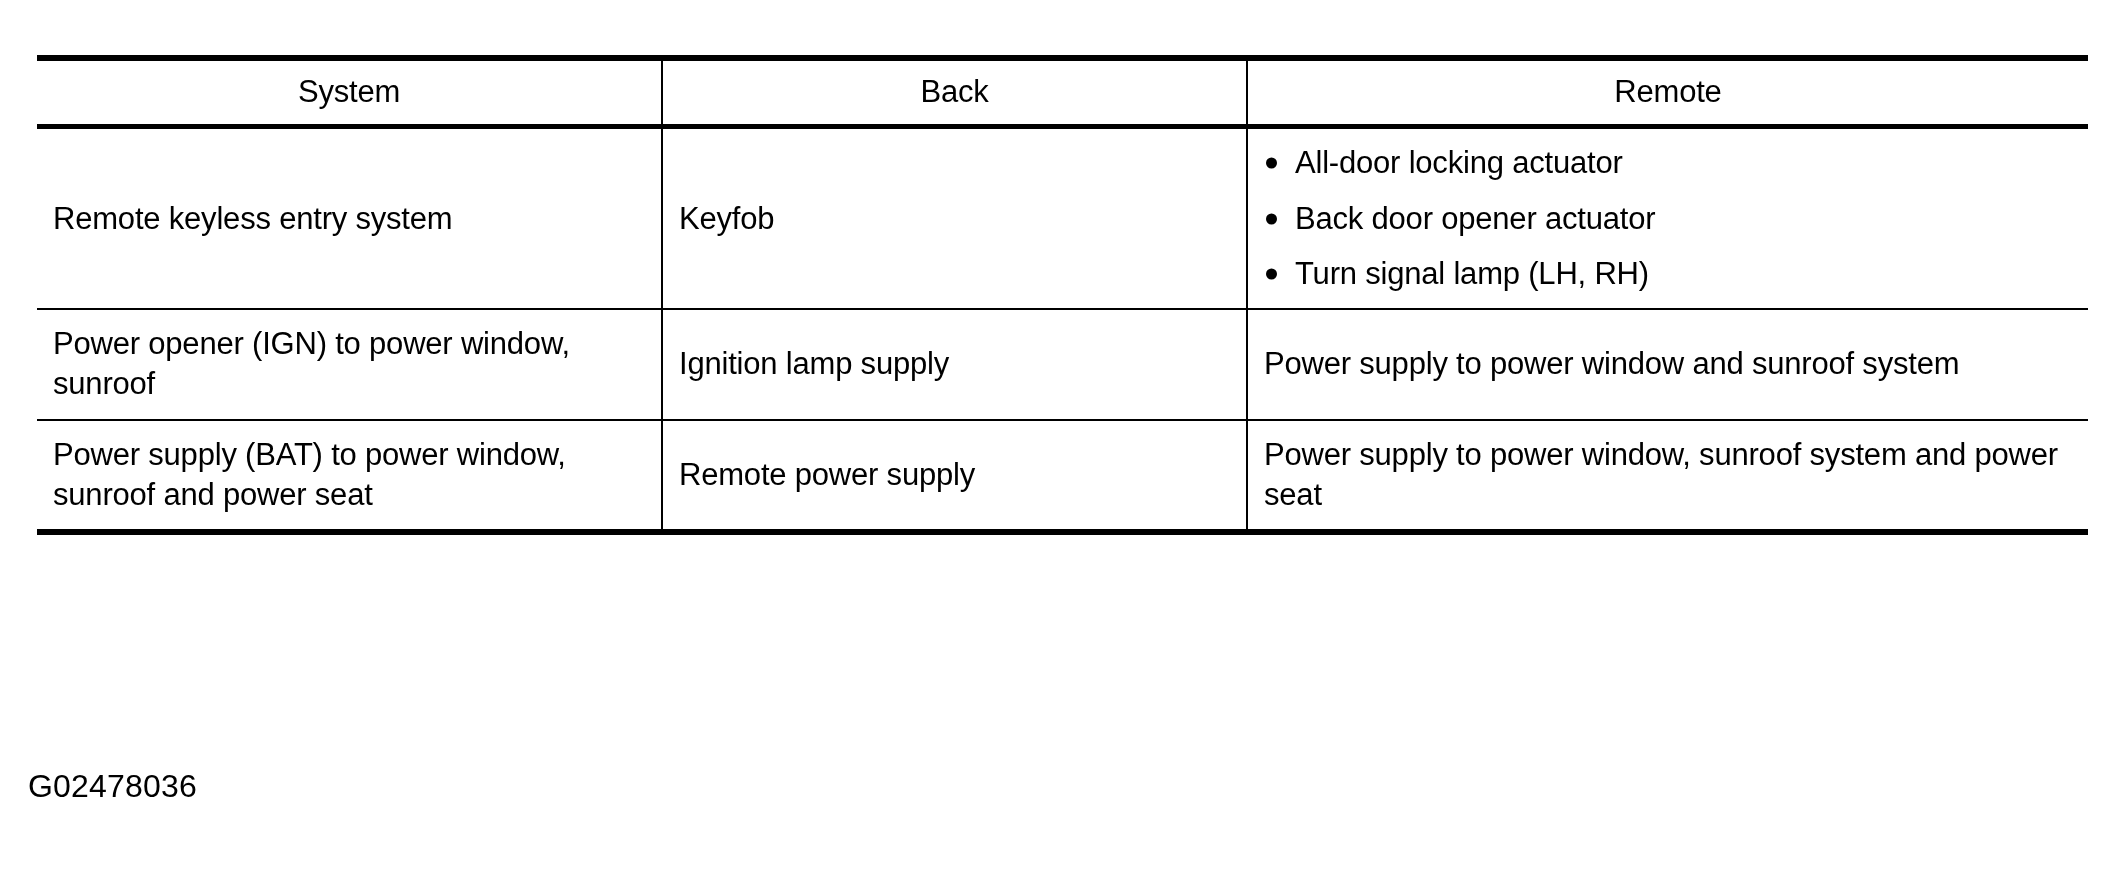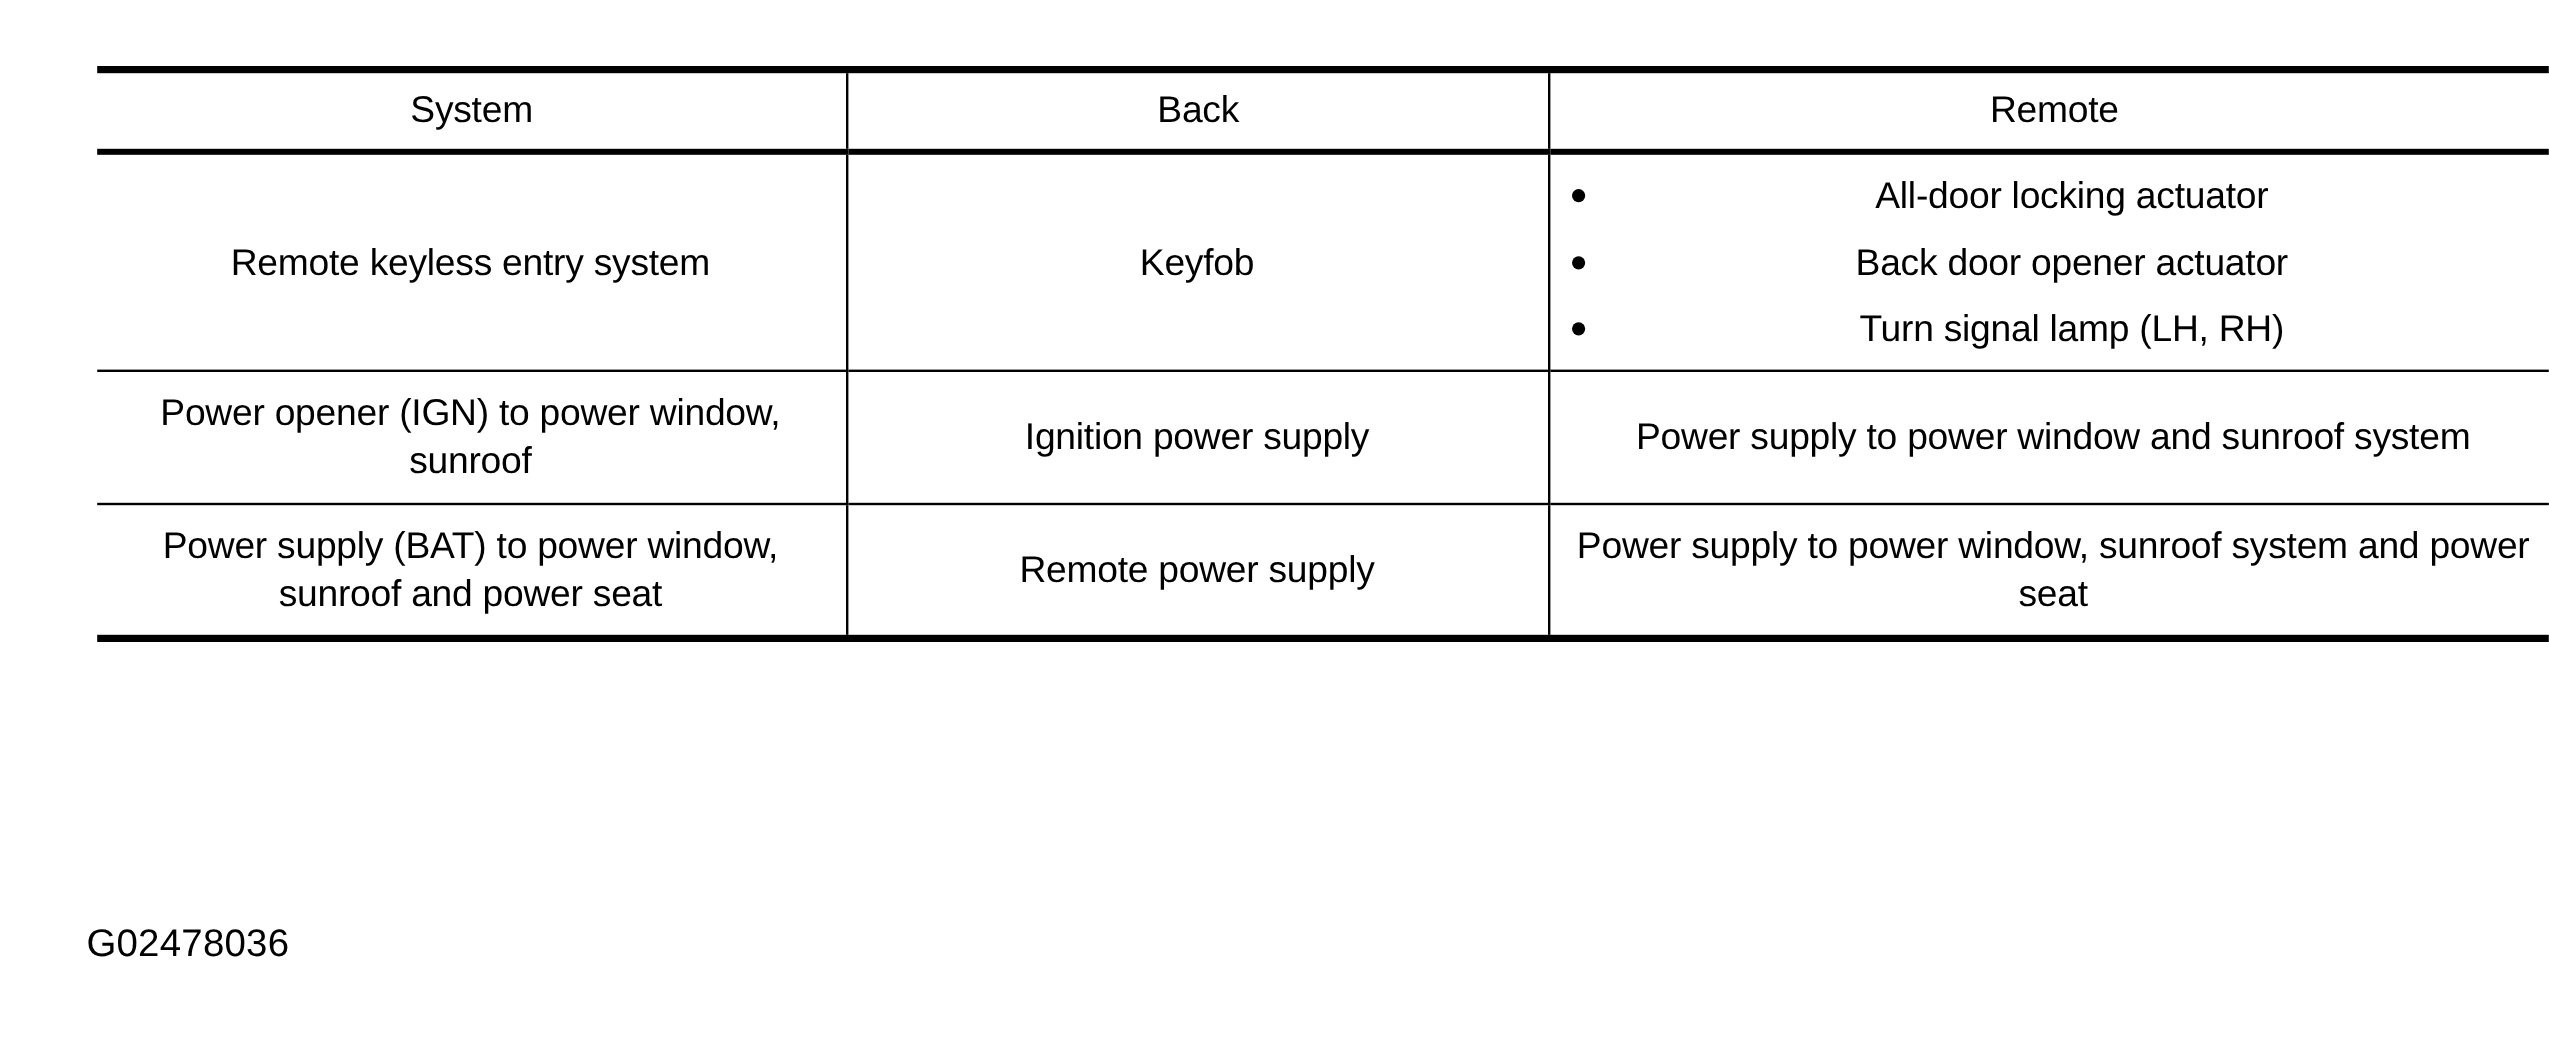--- a/index.html
+++ b/index.html
@@ -14,21 +14,20 @@
     font-family: "Liberation Sans", "DejaVu Sans", sans-serif;
     color: #000000;
     overflow: hidden;
   }
 
   .page {
     position: relative;
     width: 2032px;
     height: 880px;
     background: #ffffff;
-    margin-left: 44px;
   }
 
   .table-wrap {
     position: absolute;
     left: 37px;
     top: 55px;
     width: 2051px;
   }
 
   table.matrix {
@@ -52,21 +51,21 @@
     font-weight: normal;
     text-align: center;
     vertical-align: middle;
     padding: 11px 14px 12px 14px;
     border-bottom: 5px solid #000;
     height: 28px;
   }
 
   tbody td {
     vertical-align: middle;
-    text-align: center;
+    text-align: left;
     padding: 14px 18px 14px 16px;
     border-top: 2px solid #000;
   }
   tbody tr:first-child td {
     border-top: none;
   }
 
   
   thead th.col-sep,
   tbody td.col-sep {
@@ -159,21 +158,21 @@
             </ul>
           </td>
         </tr>
 
 
         <tr>
           <td class="mid">
             <span class="cell-text">Power opener (IGN) to power window, sunroof</span>
           </td>
           <td class="mid col-sep">
-            <span class="cell-text">Ignition power supply</span>
+            <span class="cell-text">Ignition lamp supply</span>
           </td>
           <td class="mid col-sep">
             <span class="cell-text">Power supply to power window and sunroof system</span>
           </td>
         </tr>
 
         <tr>
           <td class="mid">
             <span class="cell-text">Power supply (BAT) to power window, sunroof and power seat</span>
           </td>

